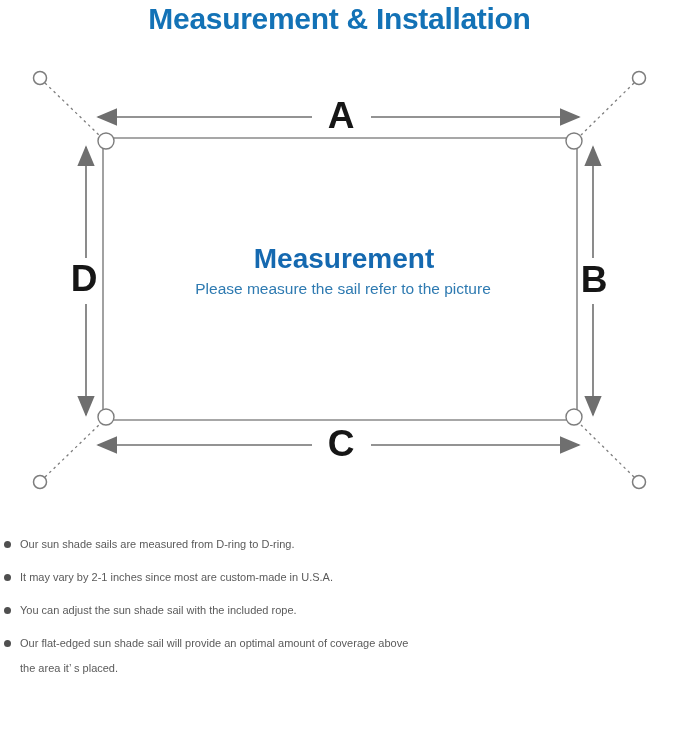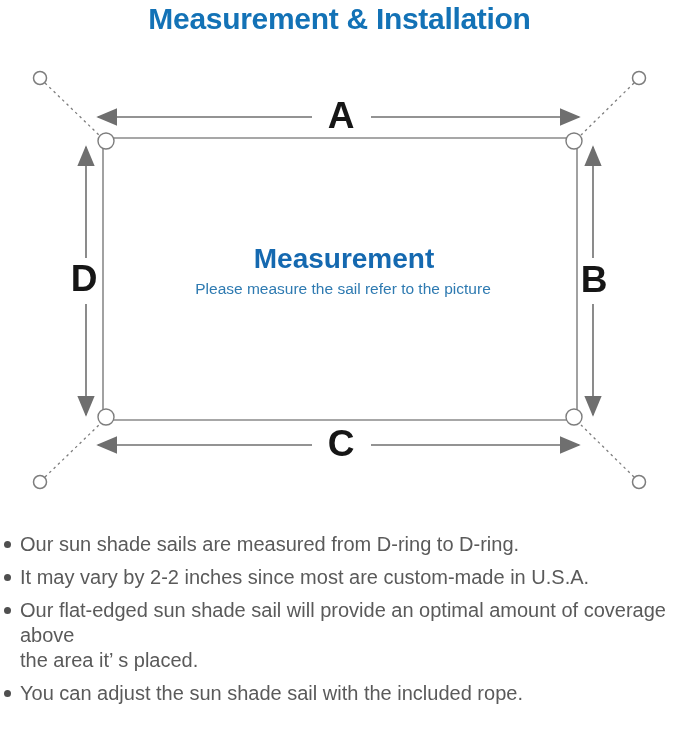--- a/index.html
+++ b/index.html
@@ -51,21 +51,21 @@
     margin-bottom: 8px;
   }
   .dot {
     width: 7px; height: 7px;
     border-radius: 50%;
     background: #4f4f4f;
     flex-shrink: 0;
     margin: 9px 9px 0 0;
   }
   .note-text {
-    font-size: 20px;
+    font-size: 11px;
     line-height: 25px;
     color: #5a5a5a;
     white-space: pre-line;
   }
 </style>
 </head>
 <body>
 
 <main>
 
@@ -125,26 +125,26 @@
     <text class="center-sub" x="343" y="228" text-anchor="middle" dominant-baseline="central">Please measure the sail refer to the picture</text>
   </svg>
 
   <ul class="notes-list">
       <li>
         <span class="dot"></span>
         <span class="note-text">Our sun shade sails are measured from D-ring to D-ring.</span>
       </li>
       <li>
         <span class="dot"></span>
-        <span class="note-text">It may vary by 2-2 inches since most are custom-made in U.S.A.</span>
+        <span class="note-text">It may vary by 2-1 inches since most are custom-made in U.S.A.</span>
+      </li>
+      <li>
+        <span class="dot"></span>
+        <span class="note-text">You can adjust the sun shade sail with the included rope.</span>
       </li>
       <li>
         <span class="dot"></span>
         <span class="note-text">Our flat-edged sun shade sail will provide an optimal amount of coverage above
 the area it’ s placed.</span>
       </li>
-      <li>
-        <span class="dot"></span>
-        <span class="note-text">You can adjust the sun shade sail with the included rope.</span>
-      </li>
     </ul>
 
 </main>
 
 </body></html>

